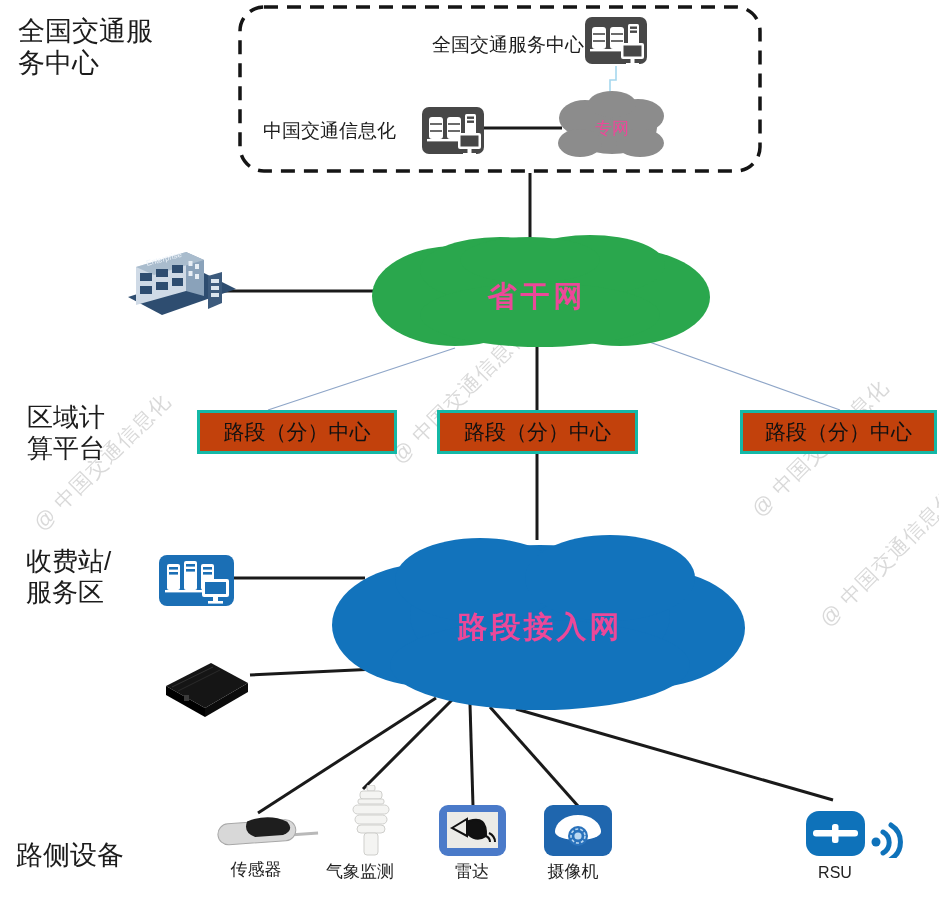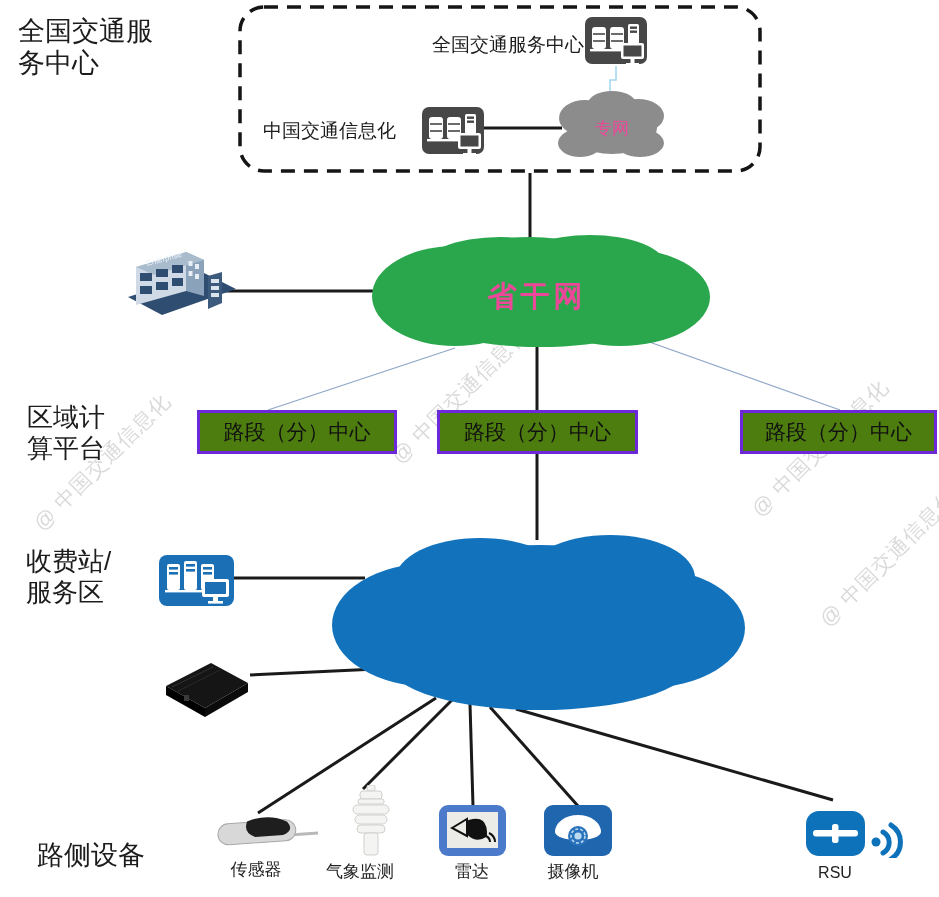--- a/index.html
+++ b/index.html
@@ -10,21 +10,21 @@
   .abs{position:absolute;}
   .sideLabel{
     font-size:26px;line-height:1.18;color:#1c1c1c;white-space:pre-line;
     font-family:"Liberation Sans","DejaVu Sans",sans-serif;
   }
   .sideLabel.big{font-size:27px;}
   .sideLabel.bold{font-weight:bold;}
   .groupLabel{font-size:19px;color:#1c1c1c;white-space:nowrap;}
   .cloudLabel{color:#ec4899;font-weight:bold;text-align:center;}
   .centerBox{
-    background:#4d7c0f;border:3px solid #6d28d9;height:38px;line-height:38px;
+    background:#c2410c;border:3px solid #14b8a6;height:38px;line-height:38px;
     text-align:center;font-size:21px;color:#111;white-space:nowrap;
   }
   .devLabel{font-size:17px;color:#222;text-align:center;white-space:nowrap;}
   .watermark{
     width:230px;text-align:center;font-size:21px;letter-spacing:1px;
     color:rgba(120,120,120,0.28);transform:rotate(-45deg);white-space:nowrap;
     z-index:0;pointer-events:none;
   }
   .z1{z-index:1;} .z2{z-index:2;}
   svg{display:block;}
@@ -92,21 +92,21 @@
       <ellipse cx="540" cy="665" rx="150" ry="45"></ellipse>
     </g>
   </svg>
 
   <div class="abs z2 sideLabel big" style="left:18px;top:16px;width:150px;">全国交通服
 务中心</div>
   <div class="abs z2 sideLabel" style="left:27px;top:402px;width:110px;">区域计
 算平台</div>
   <div class="abs z2 sideLabel" style="left:26px;top:546px;width:110px;">收费站/
 服务区</div>
-  <div class="abs z2 sideLabel big" style="left:16px;top:840px;width:150px;text-align:center;">路侧设备</div>
+  <div class="abs z2 sideLabel big" style="left:16px;top:840px;width:150px;">路侧设备</div>
 
   <div class="abs z2 groupLabel" style="left:432px;top:32px;">全国交通服务中心</div>
 
   <svg class="abs z2" style="left:585px;top:17px;" width="62" height="50" viewBox="0 0 62 50">
     <rect x="0" y="0" width="62" height="47" rx="7" fill="#474747"></rect>
     <rect x="7" y="10" width="14" height="22" rx="3" fill="#fff"></rect>
     <line x1="8" y1="17" x2="20" y2="17" stroke="#474747" stroke-width="1.6"></line>
     <line x1="8" y1="24" x2="20" y2="24" stroke="#474747" stroke-width="1.6"></line>
     <rect x="25" y="10" width="14" height="22" rx="3" fill="#fff"></rect>
     <line x1="26" y1="17" x2="38" y2="17" stroke="#474747" stroke-width="1.6"></line>
@@ -201,20 +201,21 @@
 
   <svg class="abs z2" style="left:158px;top:657px;" width="96" height="62" viewBox="0 0 96 62">
     <polygon points="8,29 53,6 90,26 47,51" fill="#151515"></polygon>
     <polygon points="8,29 47,51 47,60 8,38" fill="#000000"></polygon>
     <polygon points="47,51 90,26 90,35 47,60" fill="#0b0b0b"></polygon>
     <line x1="14" y1="30" x2="55" y2="10" stroke="#333" stroke-width="1"></line>
     <line x1="20" y1="34" x2="62" y2="13" stroke="#2a2a2a" stroke-width="1"></line>
     <rect x="26" y="38" width="5" height="6" fill="#3a3a3a"></rect>
   </svg>
 
+  <div class="abs z2 cloudLabel" style="left:338px;top:607px;width:404px;font-size:30px;letter-spacing:3px;">路段接入网</div>
 
   <svg class="abs z2" style="left:214px;top:804px;" width="108" height="54" viewBox="0 0 108 54">
     <g transform="rotate(-4 54 30)">
       <rect x="6" y="31" width="98" height="3" fill="#b9b9b9"></rect>
       <rect x="4" y="17" width="78" height="21" rx="10.5" fill="#d8d8d8" stroke="#a8a8a8" stroke-width="1"></rect>
       <path d="M34,16 q22,-7 40,3 q7,9 -5,13 l-28,0 q-12,-5 -7,-16 z" fill="#1e1e1e"></path>
     </g>
   </svg>
 
   <svg class="abs z2" style="left:347px;top:785px;" width="48" height="72" viewBox="0 0 48 72">

